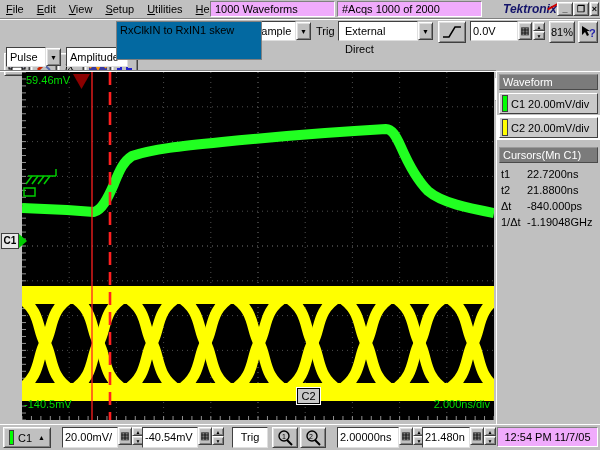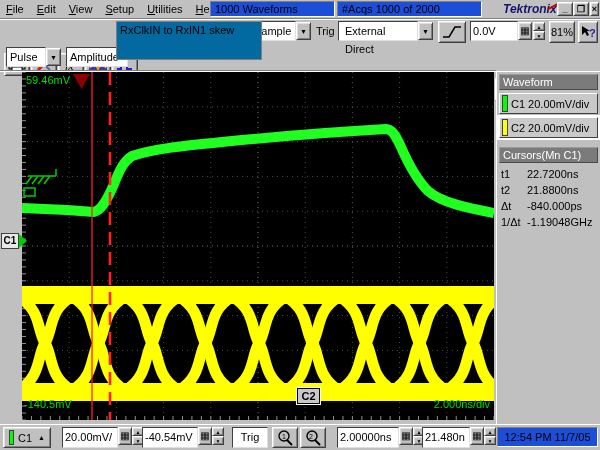--- a/index.html
+++ b/index.html
@@ -5,21 +5,21 @@
   * { margin:0; padding:0; box-sizing:border-box; }
   body { font-family:"Liberation Sans", sans-serif; background:#555; }
   #app { position:relative; width:600px; height:450px; background:#c0c0c0; overflow:hidden;
          font-size:11px; color:#000; }
   .abs { position:absolute; }
 
   
   .raised { background:#c0c0c0; border:1px solid;
             border-color:#ffffff #404040 #404040 #ffffff;
             box-shadow:inset 1px 1px 0 #dfdfdf, inset -1px -1px 0 #808080; }
-  .sunken { background:#1d4ed8; border:1px solid;
+  .sunken { background:#f0abfc; border:1px solid;
             border-color:#808080 #ffffff #ffffff #808080; }
   .field  { background:#ffffff; border:1px solid;
             border-color:#404040 #dfdfdf #dfdfdf #404040; }
   .btn { display:flex; align-items:center; justify-content:center; cursor:default; }
 
   
   #menubar { left:0; top:0; width:600px; height:18px; display:flex; align-items:center; }
   .menu-item { padding:2px 7px 2px 6px; }
   .menu-item u { text-decoration:underline; }
   #acq-status1 { left:210px; top:1px; width:125px; height:16px; line-height:14px; padding-left:4px; }
@@ -51,21 +51,21 @@
            background:#c9c9c9; border:1px solid; border-color:#ffffff #404040 #404040 #ffffff; }
   .chbtn.sel { outline:2px solid #ffffff; }
   .swatch { width:6px; height:17px; margin:0 3px 0 2px; border:1px solid #404040; }
   .currow { display:flex; padding:2px 2px;align-items:flex-end; }
   .currow .cname { width:26px; }
 
   
   #gratwrap { left:22px; top:72px; width:472px; height:348px; background:#000; }
   .gtext { position:absolute; color:#00dd00; font-size:11px; z-index:20; }
   #c2box { left:275px; top:316px; width:23px; height:16px; background:#c8c8c8;
-           border:1px solid #000; box-shadow:0 0 0 1px #fff; text-align:center; line-height:14px; z-index:15;font-weight:bold; }
+           border:1px solid #000; box-shadow:0 0 0 1px #fff; text-align:center; line-height:14px; z-index:15; }
   #c1marker { left:1px; top:233px; width:18px; height:16px; background:#e8e8e8;
               border:1px solid #404040; font-size:10px; font-weight:bold; text-align:center; line-height:14px; z-index:20; }
   #c1arrow { left:19px; top:234px; width:0; height:0; border-top:7px solid transparent;
              border-bottom:7px solid transparent; border-left:8px solid #00cc00; z-index:20; }
 
   
   #bottombar { left:0; top:424px; width:600px; height:26px; border-top:1px solid #ffffff; }
   .bgroup { position:absolute; top:427px; display:flex; align-items:stretch; height:21px; }
   .bfield { padding:0 2px; line-height:19px; white-space:nowrap; }
   #clock { left:497px; top:427px; width:101px; height:20px; text-align:center; line-height:18px; }

